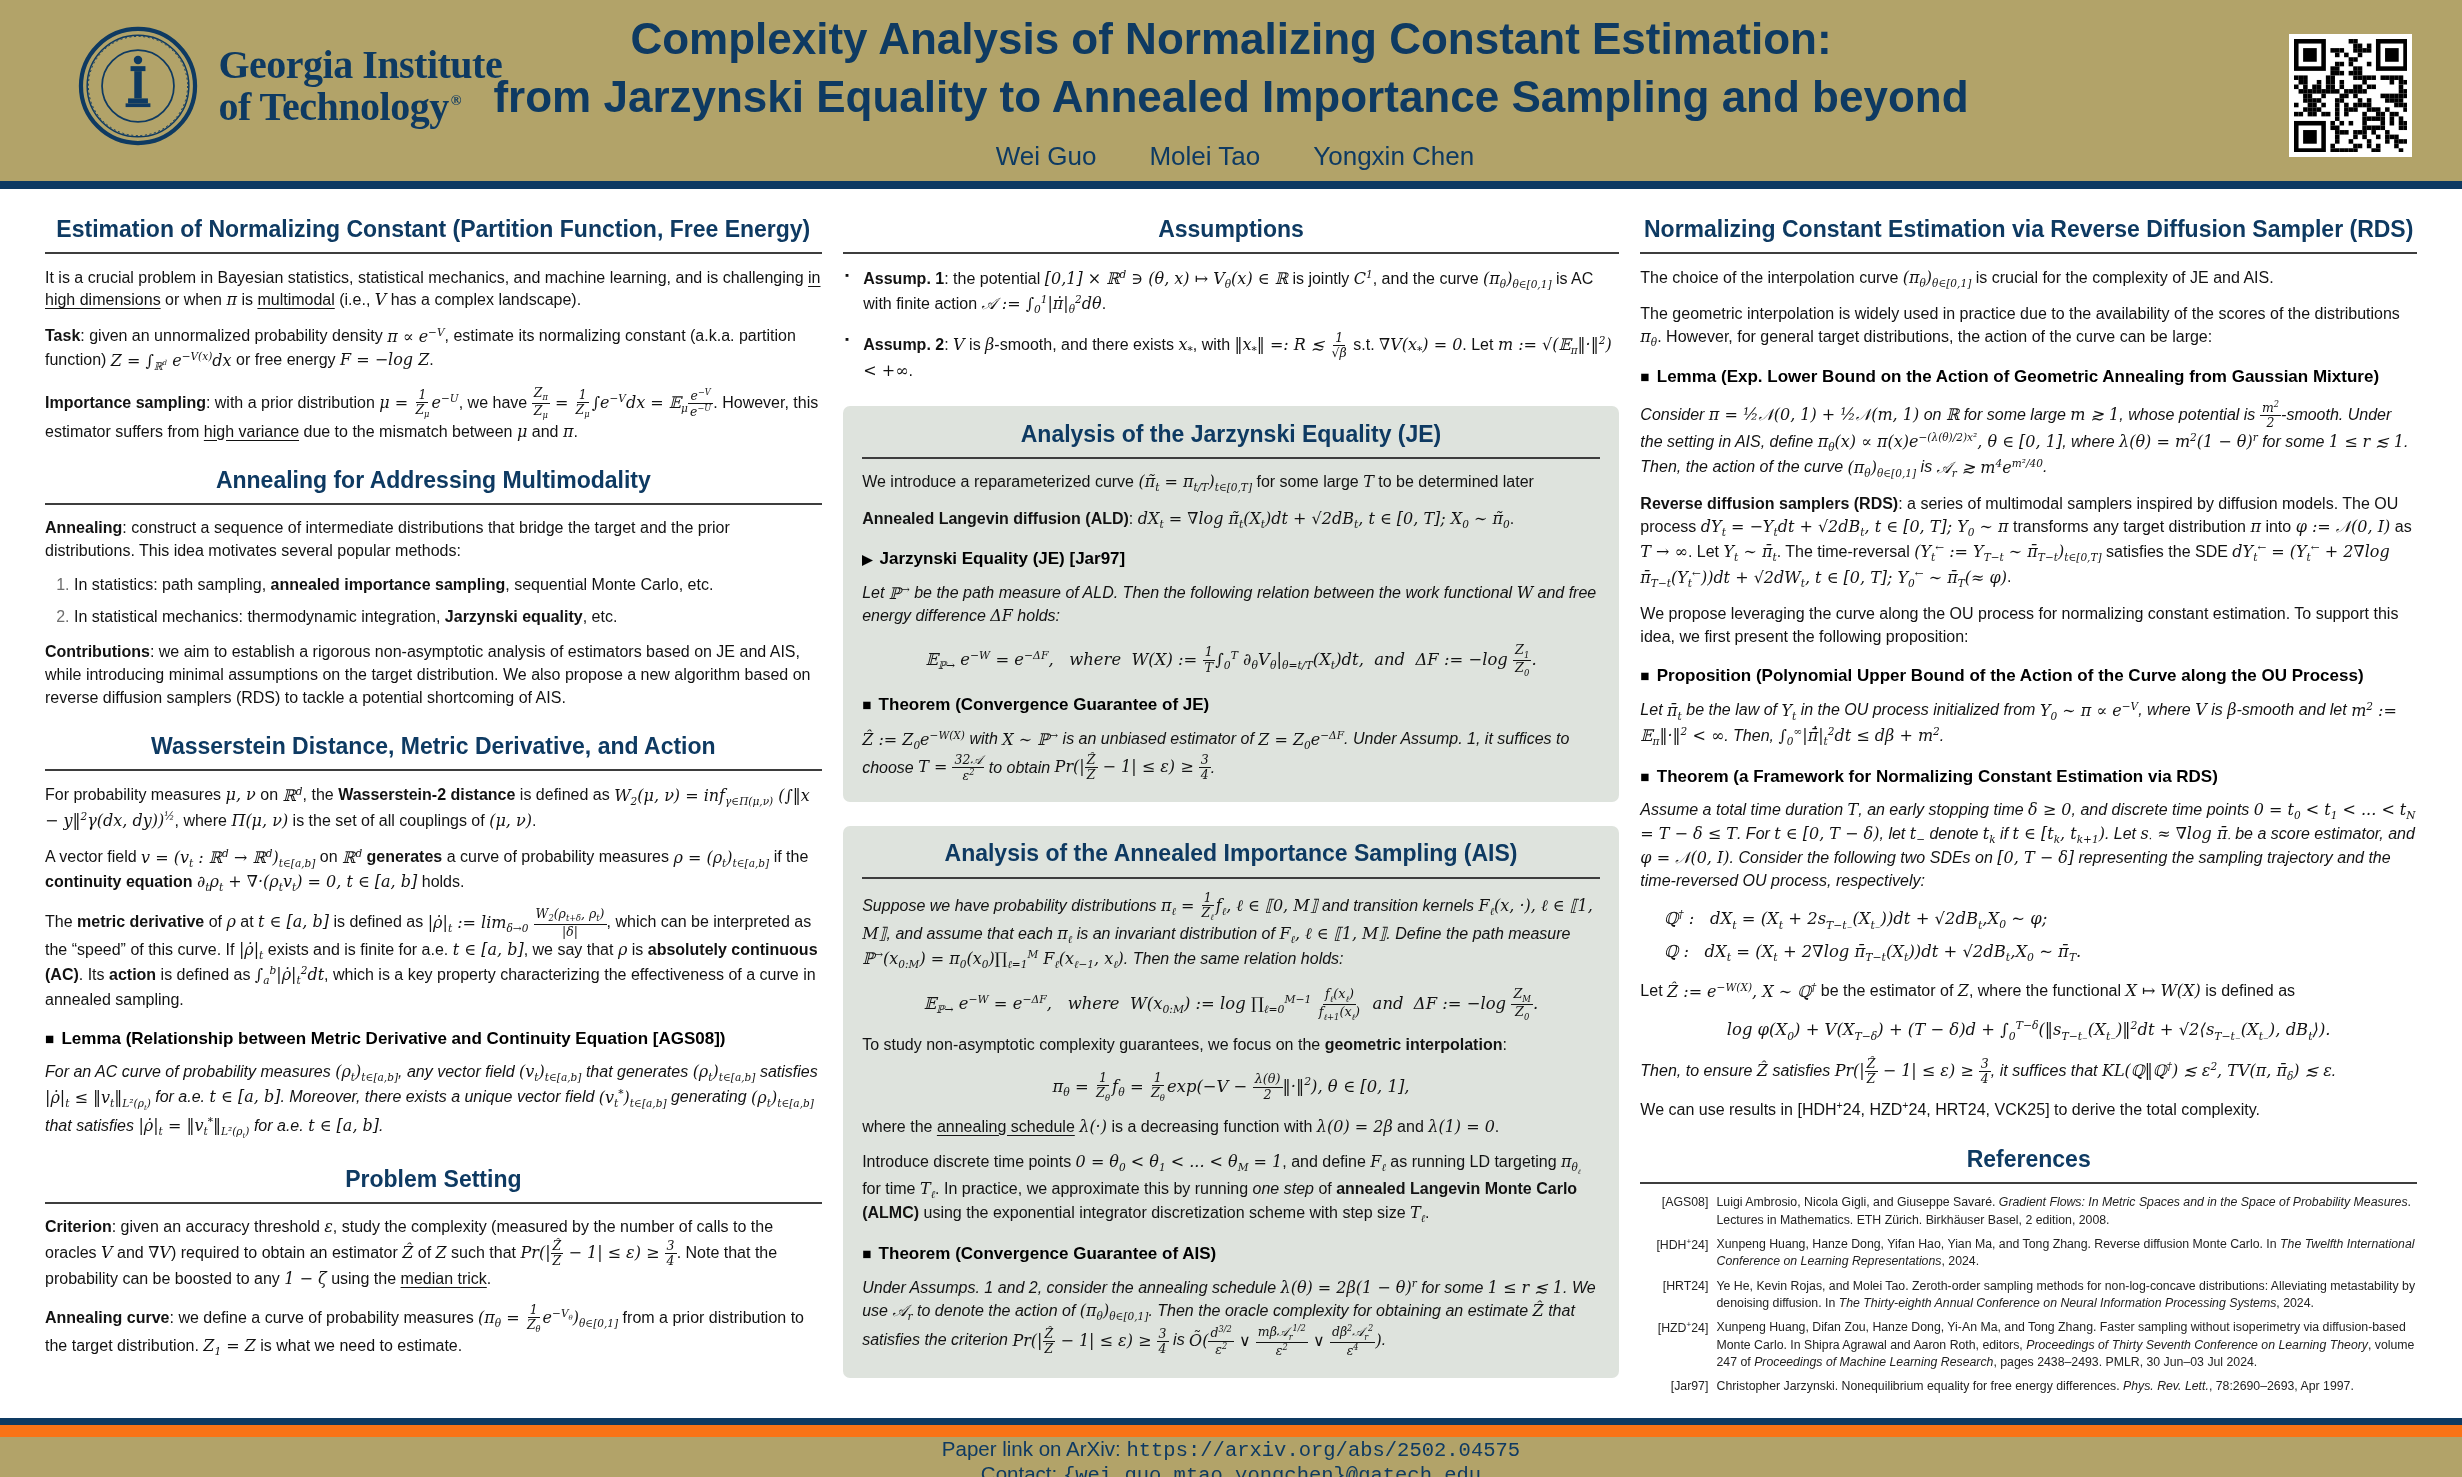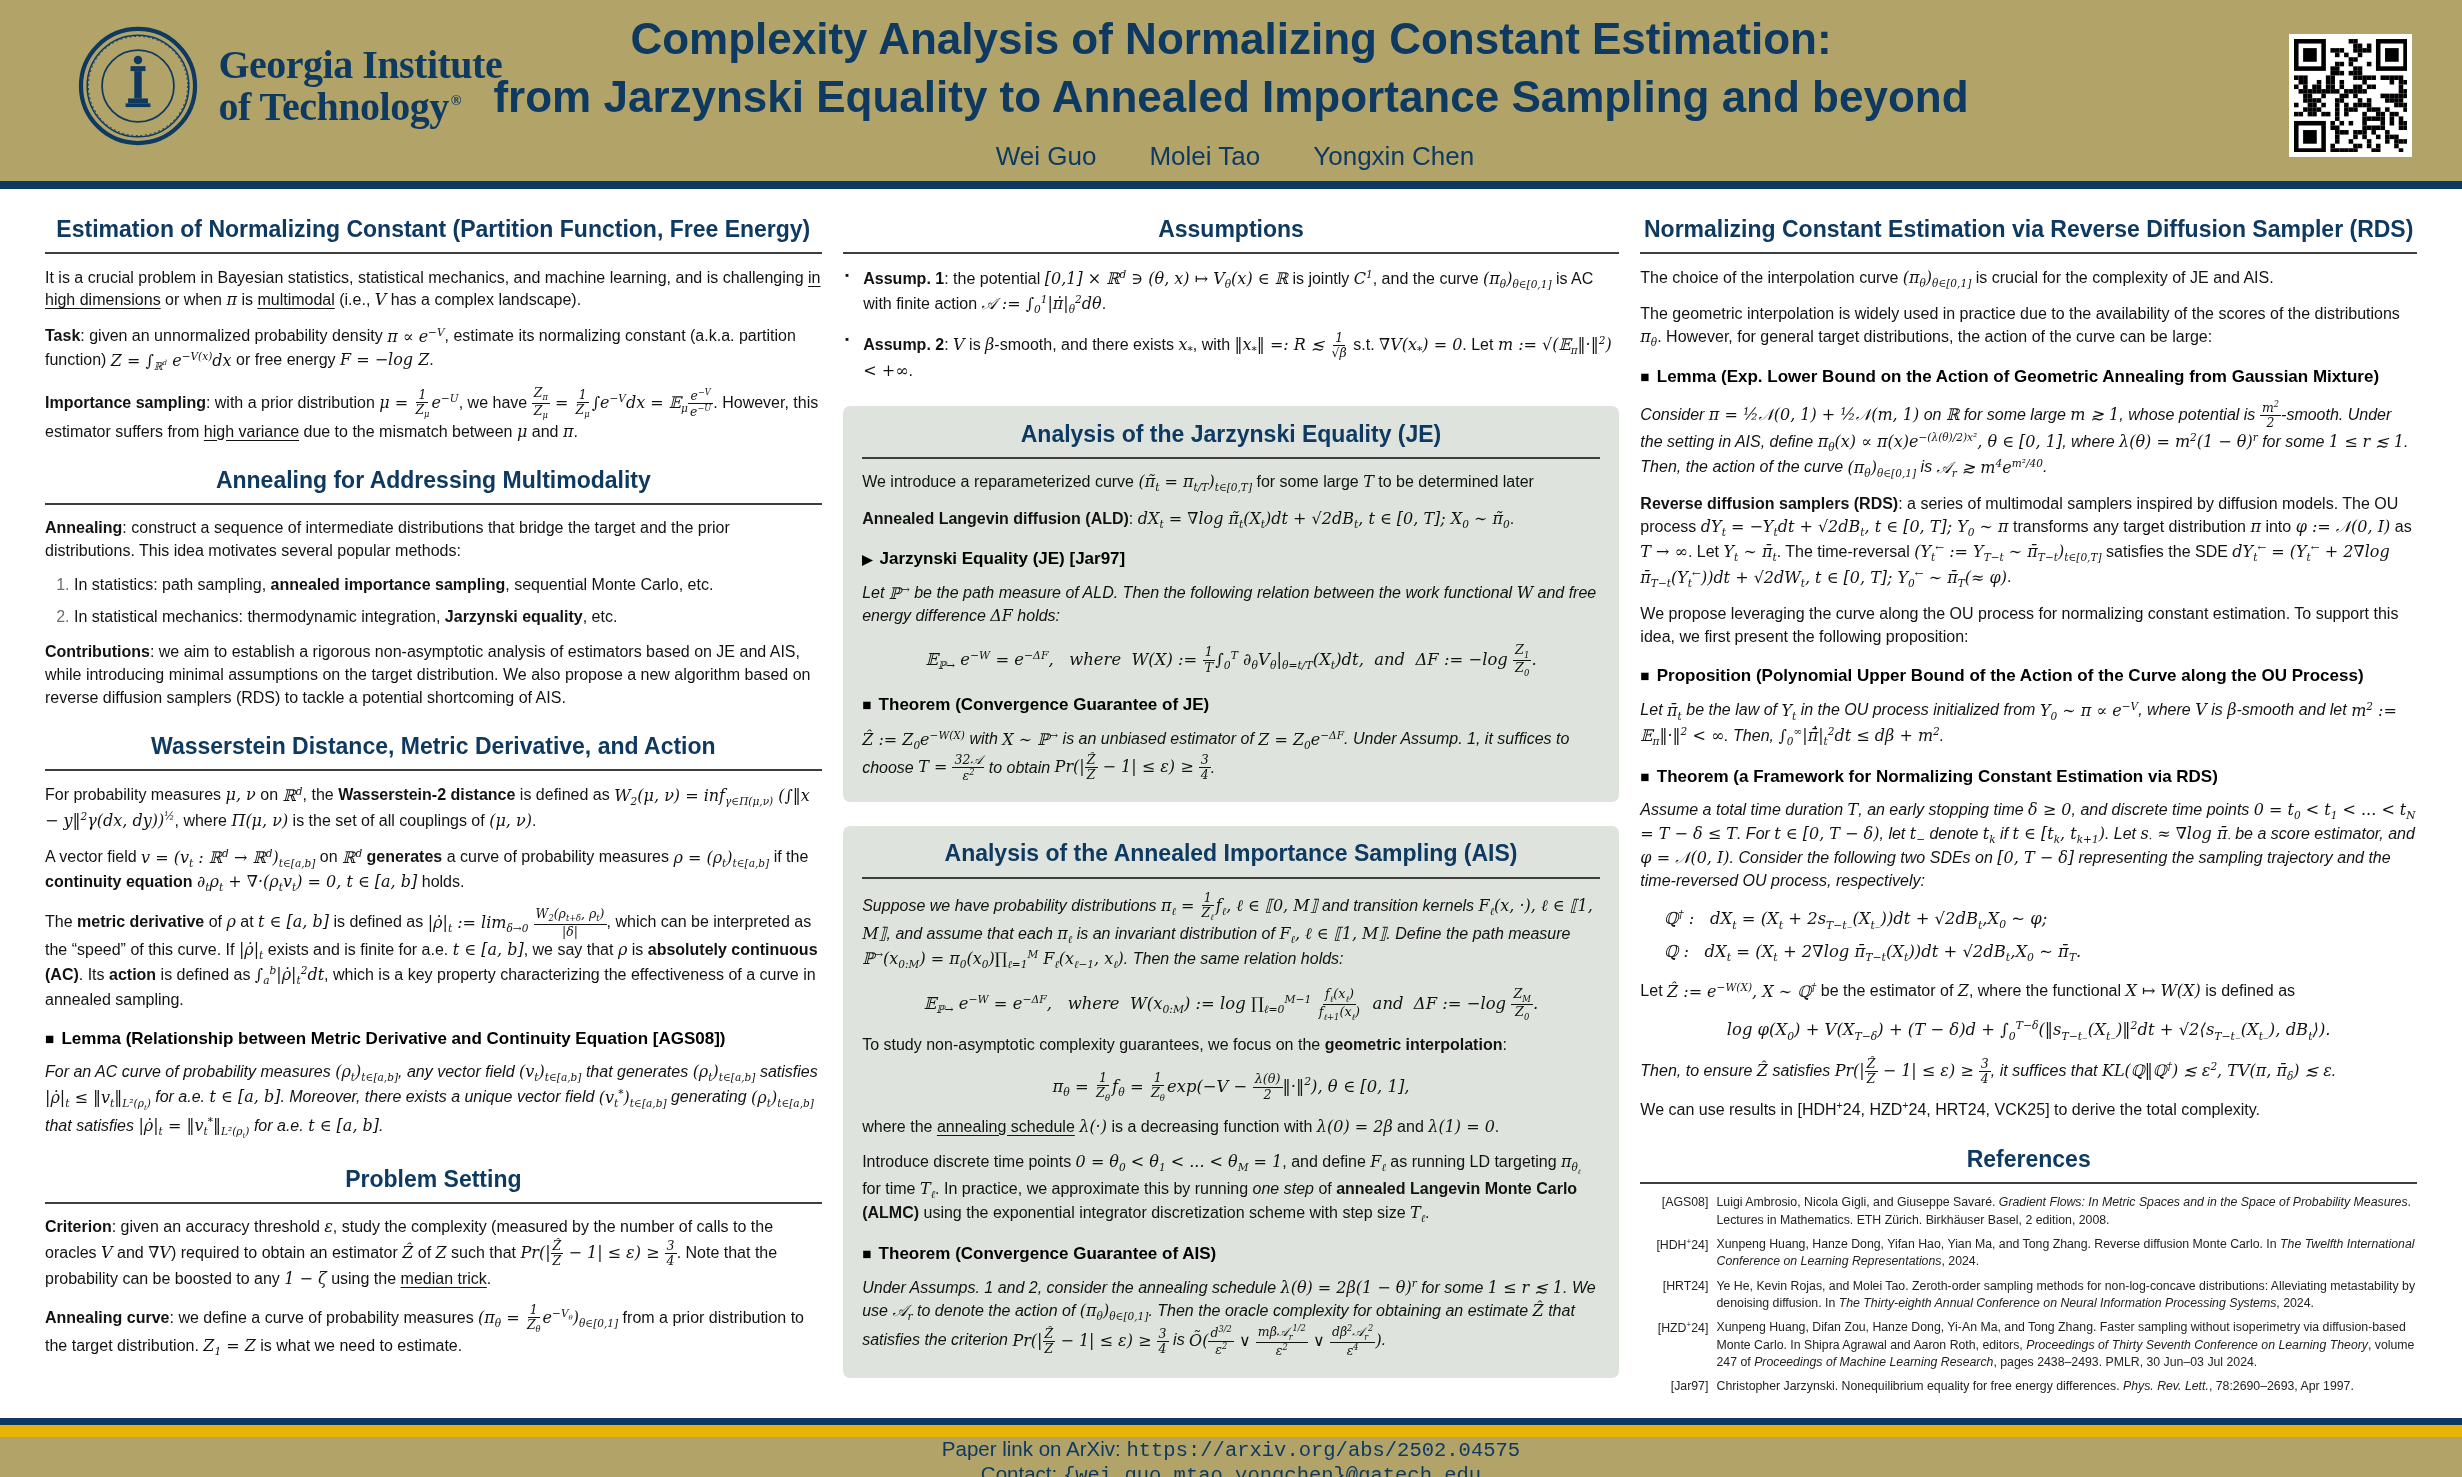--- a/index.html
+++ b/index.html
@@ -1,17 +1,17 @@
 <!DOCTYPE html>
 <html style="--gold: #b2a369; --navy: #0e3a62; --boxbg: #dee3dd; --text: #121212; --rule: #3d3d3d;font-size:8.2px"><head>
 <meta charset="utf-8">
 <style>
   html,body { margin:0; padding:0; background:#888; }
   body { font-family:"Liberation Sans", sans-serif; }
-  .poster { position:relative; width:2462px; height:1478px; background:#eab308; overflow:hidden; }
+  .poster { position:relative; width:2462px; height:1478px; background:#f97316; overflow:hidden; }
 
   
   .header { position:absolute; top:0; left:0; width:100%; height:181px; background:var(--gold); }
   .header-rule { position:absolute; top:181px; left:0; width:100%; height:8.2px; background:var(--navy); }
   .logo { position:absolute; left:76px; top:23.6px; display:flex; align-items:center; gap:18.5px; }
   .seal { width:124px; height:124px; }
   .wordmark { font-family:"Liberation Serif", serif; font-weight:700; color:var(--navy); font-size:40px; line-height:1.04; letter-spacing:-0.5px; }
   .reg { font-size:14.4px; vertical-align:super; margin-left:2.1px; }
   .titles { position:absolute; left:0; width:100%; top:14px; text-align:center; color:var(--navy); }
   .t1,.t2 { font-size:44px; font-weight:700; letter-spacing:0; }

